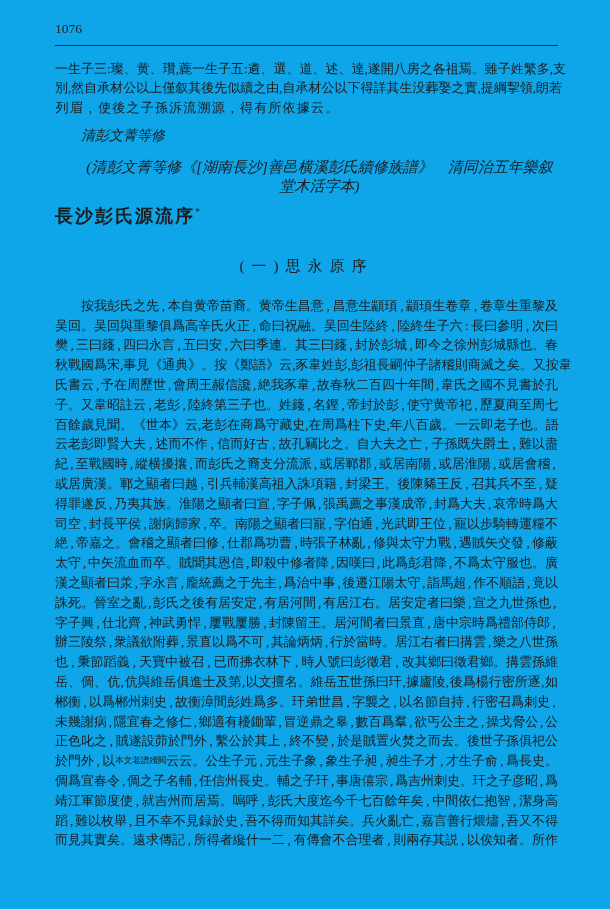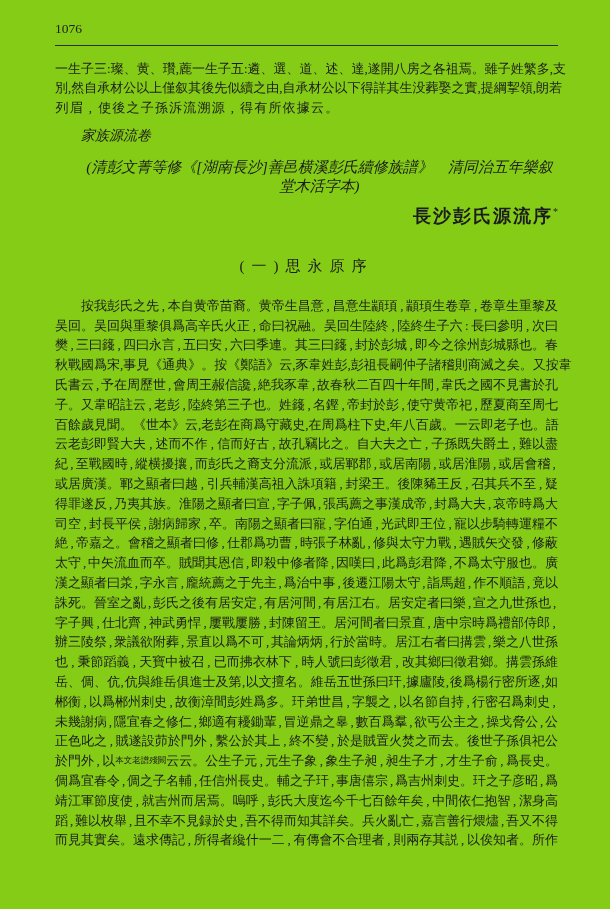--- a/index.html
+++ b/index.html
@@ -1,39 +1,39 @@
 <!DOCTYPE html>
 <html><head>
 <meta charset="utf-8">
 <style>
   html,body{margin:0;padding:0;background:#ffffff;}
   .page{
     position:relative;
     width:610px;height:909px;
     box-sizing:border-box;
     padding:20px 52px 0 55px;
-    background:#84cc16;
+    background:#0ea5e9;
     color:#1c1c1c;
     font-family:"Liberation Serif","DejaVu Serif",serif;
     overflow:hidden;
   }
   .header{
     display:flex;justify-content:space-between;align-items:baseline;
     font-size:13.5px;line-height:18px;color:#222;
   }
   .rule{border-bottom:1.6px solid #2e2e2e;margin-top:7px;}
   .cont{margin-top:13px;}
   .bline{display:flex;height:19.3px;font-size:13px;}
   .bline span{flex:1 1 0;text-align:center;line-height:19.3px;white-space:pre;}
   .bline span.sm{flex:0.5 1 0;font-size:8.5px;align-self:center;line-height:10px;}
   .bline.short{justify-content:flex-start;}
   .bline.short span{flex:0 0 14.2px;}
   .sig{margin-top:9px;padding-left:26px;font-style:italic;font-size:14px;height:20px;line-height:20px;}
   .src{margin-top:12px;padding-left:26px;font-style:italic;font-size:15px;height:19px;line-height:19px;text-align:center;}
-  .title{margin:22px 0 0;text-align:right;font-size:18px;font-weight:600;letter-spacing:2px;line-height:25px;}
+  .title{margin:22px 0 0;text-align:left;font-size:18px;font-weight:600;letter-spacing:2px;line-height:25px;}
   .title sup{font-size:10px;font-weight:normal;letter-spacing:0;vertical-align:super;}
   .subhead{margin:27px 0 12px;text-align:center;font-size:15px;font-weight:normal;letter-spacing:7px;line-height:21px;}
   .bodytext{margin-top:19px;}
   .bodytext .bline{height:19.8px;}
   .bodytext .bline span{line-height:19.8px;}
 </style>
 </head>
 <body>
 
 <div class="page">
@@ -150,21 +150,21 @@
         <span>得</span>
         <span>有</span>
         <span>所</span>
         <span>依</span>
         <span>據</span>
         <span>云</span>
         <span>。</span>
       </div>
     </div>
 
-  <div class="sig">家族源流卷</div>
+  <div class="sig">清彭文菁等修</div>
 
   <div class="src">(清彭文菁等修《[湖南長沙]善邑横溪彭氏續修族譜》　清同治五年樂叙堂木活字本)</div>
 
   <div class="title"><span>長沙彭氏源流序</span><sup>*</sup></div>
 
   <div class="subhead">(一)思永原序</div>
 
   <div class="bodytext" id="bodytext">
       <div class="bline">
         <span>　</span>

